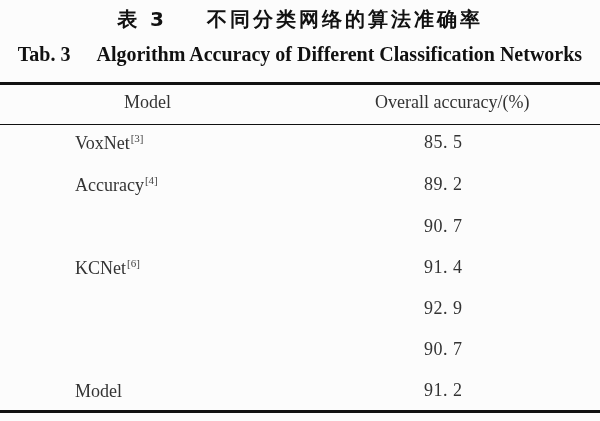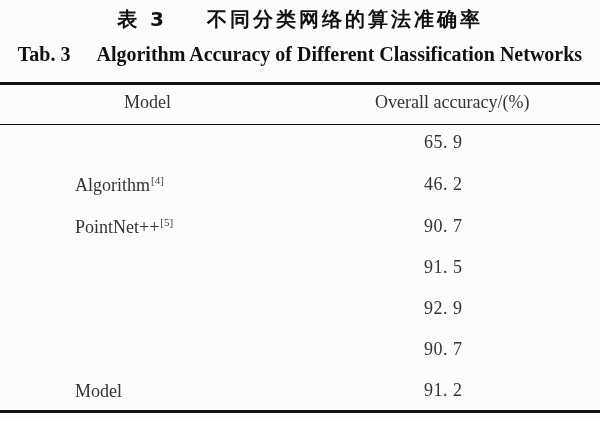--- a/index.html
+++ b/index.html
@@ -50,32 +50,33 @@
 <div class="rule top"></div>
 
 <div class="hdr" style="top:88px">
   <span class="c1">Model</span>
   <span class="c2">Overall accuracy/(%)</span>
 </div>
 
 <div class="rule mid"></div>
 
 <div class="row" style="top:128px">
-  <span class="c2">65. 9</span>
+  <span class="c1"><span>VoxNet</span><sup>[3]</sup></span>
+  <span class="c2">85. 5</span>
 </div>
 <div class="row" style="top:170px">
-  <span class="c1"><span>Algorithm</span><sup>[4]</sup></span>
-  <span class="c2">46. 2</span>
+  <span class="c1"><span>Accuracy</span><sup>[4]</sup></span>
+  <span class="c2">89. 2</span>
 </div>
 <div class="row" style="top:212px">
-  <span class="c1"><span>PointNet++</span><sup>[5]</sup></span>
   <span class="c2">90. 7</span>
 </div>
 <div class="row" style="top:253px">
-  <span class="c2">91. 5</span>
+  <span class="c1"><span>KCNet</span><sup>[6]</sup></span>
+  <span class="c2">91. 4</span>
 </div>
 <div class="row" style="top:294px">
   <span class="c2">92. 9</span>
 </div>
 <div class="row" style="top:335px">
   <span class="c2">90. 7</span>
 </div>
 <div class="row" style="top:376px">
   <span class="c1"><span>Model</span><sup></sup></span>
   <span class="c2">91. 2</span>

